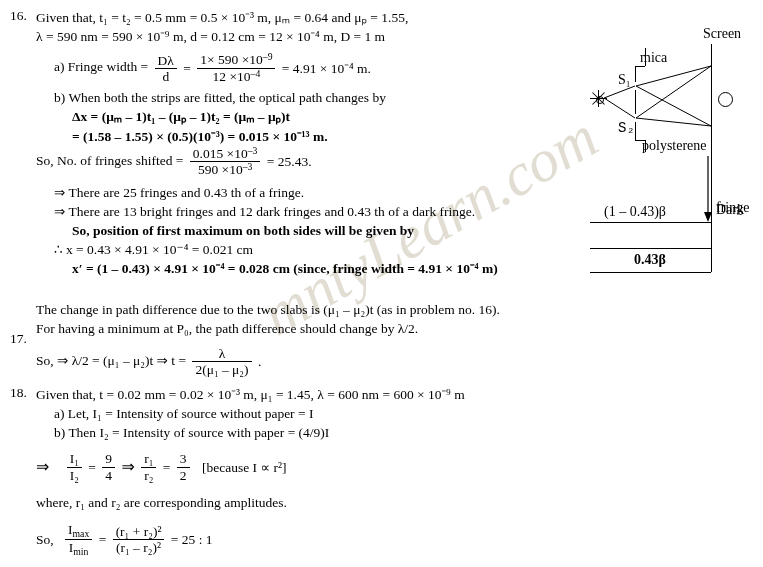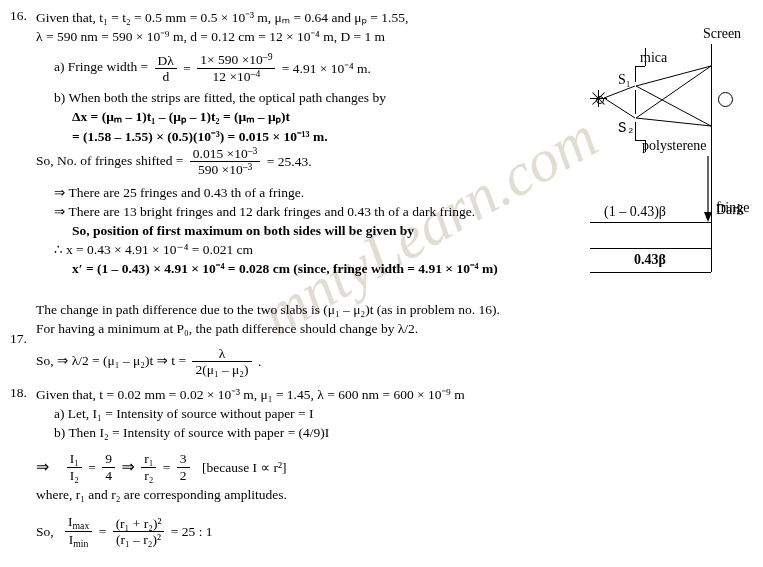--- a/index.html
+++ b/index.html
@@ -224,21 +224,21 @@
             <span class="bot">r₂</span>
           </span>
           <span class="inline-mid">=</span>
           <span class="frac">
             <span class="top">3</span>
             <span class="bot">2</span>
           </span>
           <span class="inline-mid" style="margin-left:6px;">[because I ∝ r²]</span>
         </div>
 
-        <div class="ln" style="margin-top:2px;">where, r₁ and r₂ are corresponding amplitudes.</div>
+        <div class="ln" style="margin-top:10px;">where, r₁ and r₂ are corresponding amplitudes.</div>
 
         <div class="ln" style="margin-top:10px;">
           <span class="inline-mid">So,</span>
           <span class="frac" style="margin-left:8px;">
             <span class="top"><span>I</span><sub>max</sub></span>
             <span class="bot"><span>I</span><sub>min</sub></span>
           </span>
           <span class="inline-mid">=</span>
           <span class="frac">
             <span class="top">(r₁ + r₂)²</span>

